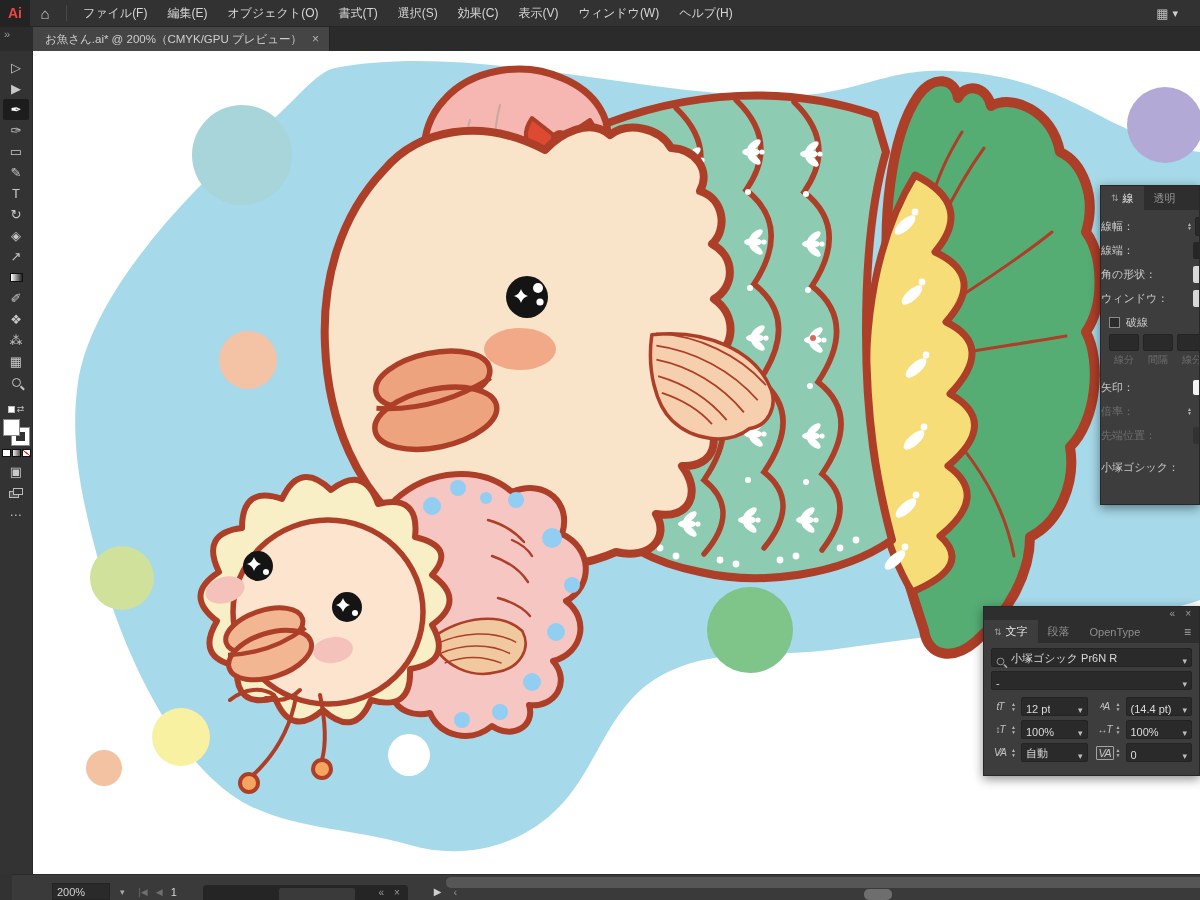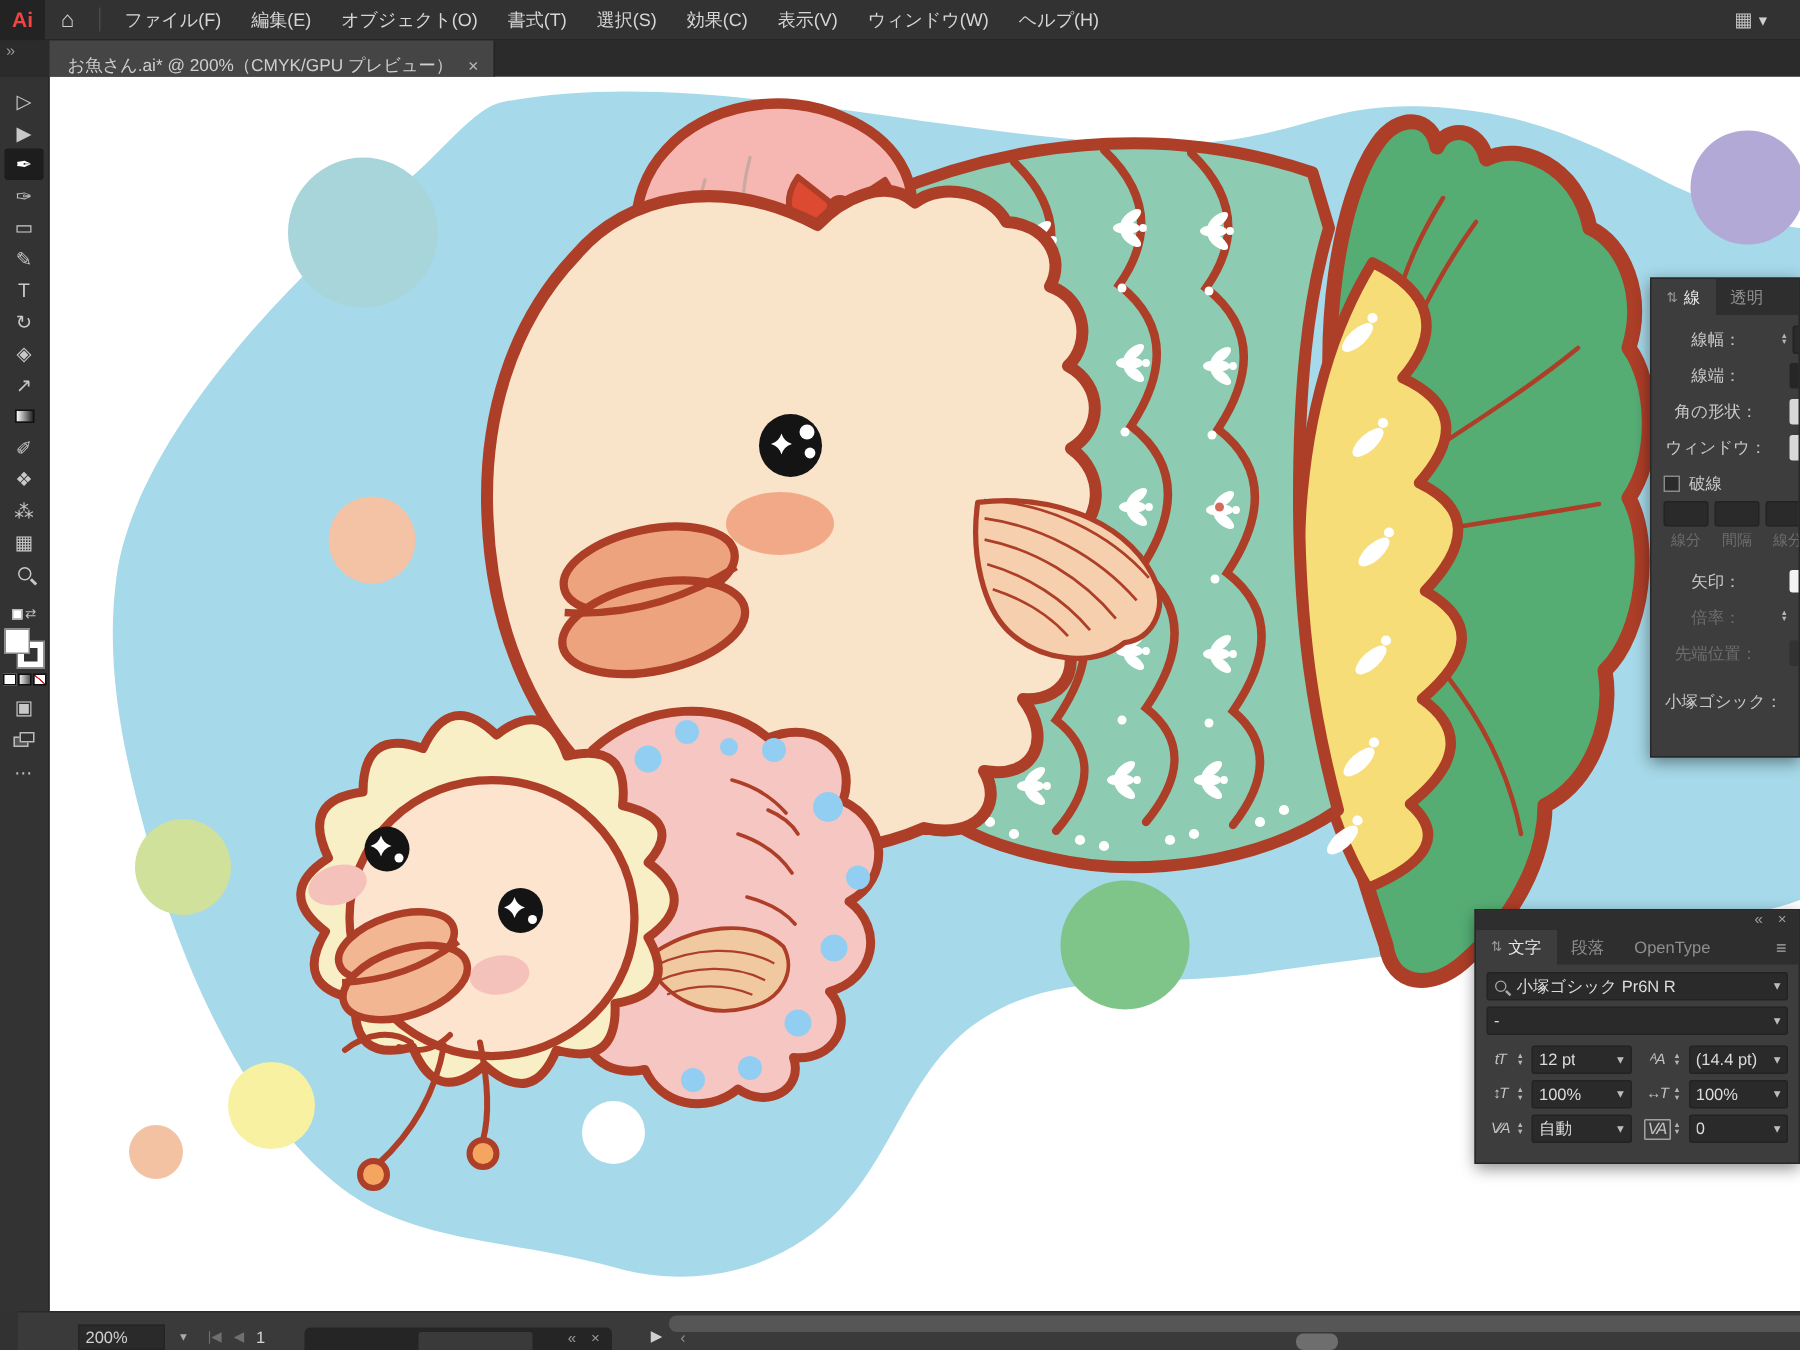--- a/index.html
+++ b/index.html
@@ -20,21 +20,21 @@
   .menu-items{display:flex;align-items:center;height:100%;}
   .menu-item{padding:0 10px;height:100%;display:flex;align-items:center;color:#d6d6d6;font-size:12px;cursor:default;}
   .menubar-right{margin-left:auto;display:flex;align-items:center;padding-right:14px;color:#cfcfcf;}
   .workspace-switcher{display:flex;align-items:center;gap:4px;font-size:11px;padding:0 8px;}
   .workspace-switcher .grid{font-size:13px;color:#bfbfbf;}
   
   .tabbar{position:absolute;left:0;top:27px;width:1200px;height:24px;background:#2b2b2b;z-index:40;
     display:flex;align-items:flex-end;}
   .tab-overflow{width:33px;height:24px;color:#9a9a9a;font-size:11px;display:flex;align-items:flex-start;
     justify-content:flex-start;padding:1px 0 0 4px;background:#2b2b2b;}
-  .doc-tab{height:24px;background:#454545;color:#cfcfcf;display:flex;align-items:flex-end;gap:10px;
+  .doc-tab{height:24px;background:#454545;color:#cfcfcf;display:flex;align-items:center;gap:10px;
     padding:0 10px 0 12px;font-size:11.5px;border-right:1px solid #232323;}
   .doc-tab .close{color:#b5b5b5;font-size:12px;}
   
   .toolbar{position:absolute;left:0;top:51px;width:33px;height:823px;background:#333333;z-index:30;
     display:flex;flex-direction:column;align-items:center;padding-top:6px;border-right:1px solid #282828;}
   .tool{width:26px;height:21px;display:flex;align-items:center;justify-content:center;color:#c8c8c8;
     font-size:13px;border-radius:2px;margin-bottom:0px;}
   .tool.active{background:#1d1d1d;color:#ffffff;}
   .tool .glyph{line-height:1;}
   .lens{width:9px;height:9px;border:1.6px solid #c8c8c8;border-radius:50%;position:relative;display:inline-block;}
@@ -62,28 +62,28 @@
   .canvas{position:absolute;left:33px;top:51px;width:1167px;height:823px;background:#ffffff;overflow:hidden;z-index:1;}
   .canvas svg{display:block;}
   
   .panel{position:absolute;background:#3d3d3d;box-shadow:0 3px 10px rgba(0,0,0,.45);z-index:50;
     border:1px solid #282828;font-size:11px;color:#c9c9c9;}
   .panel-tabs{display:flex;align-items:center;background:#2e2e2e;height:24px;}
   .ptab{padding:0 10px;height:24px;display:flex;align-items:center;gap:4px;color:#8f8f8f;}
   .ptab.active{background:#3d3d3d;color:#e8e8e8;}
   .ptab .tgl{font-size:9px;color:#9a9a9a;}
   .field{background:#2a2a2a;border:1px solid #232323;border-radius:2px;color:#dcdcdc;
-    display:flex;align-items:center;padding:0 4px;height:19px;}
+    display:flex;align-items:flex-end;padding:0 4px;height:19px;}
   .ddbtn{color:#bdbdbd;font-size:9px;margin-left:auto;padding-left:4px;}
   .stepper{display:flex;flex-direction:column;justify-content:center;line-height:4.5px;font-size:5px;color:#b5b5b5;width:8px;}
   
   .stroke-panel{left:1100px;top:185px;width:100px;height:320px;overflow:hidden;}
   .stroke-inner{width:240px;}
   .sp-row{display:flex;align-items:center;height:24px;padding-right:2px;}
-  .sp-label{width:86px;text-align:center;flex:none;}
+  .sp-label{width:86px;text-align:left;flex:none;}
   .sp-label.dim{color:#6e6e6e;}
   .icon-btn{width:20px;height:17px;background:#d8d8d8;border-radius:2px;margin-left:6px;flex:none;
     display:flex;align-items:center;justify-content:center;color:#111;font-size:10px;font-weight:bold;}
   .icon-btn.dark{background:#262626;color:#eee;}
   .cb-row{display:flex;align-items:center;height:24px;padding-left:8px;gap:6px;}
   .checkbox{width:11px;height:11px;border:1px solid #8a8a8a;background:#2b2b2b;}
   .dash-boxes{display:flex;gap:4px;padding-left:8px;}
   .dash-box{width:30px;height:17px;background:#2a2a2a;border:1px solid #232323;border-radius:2px;}
   .dash-labels{display:flex;gap:4px;padding-left:8px;color:#6e6e6e;font-size:10px;margin-top:2px;}
   .dash-labels span{width:30px;text-align:center;}

